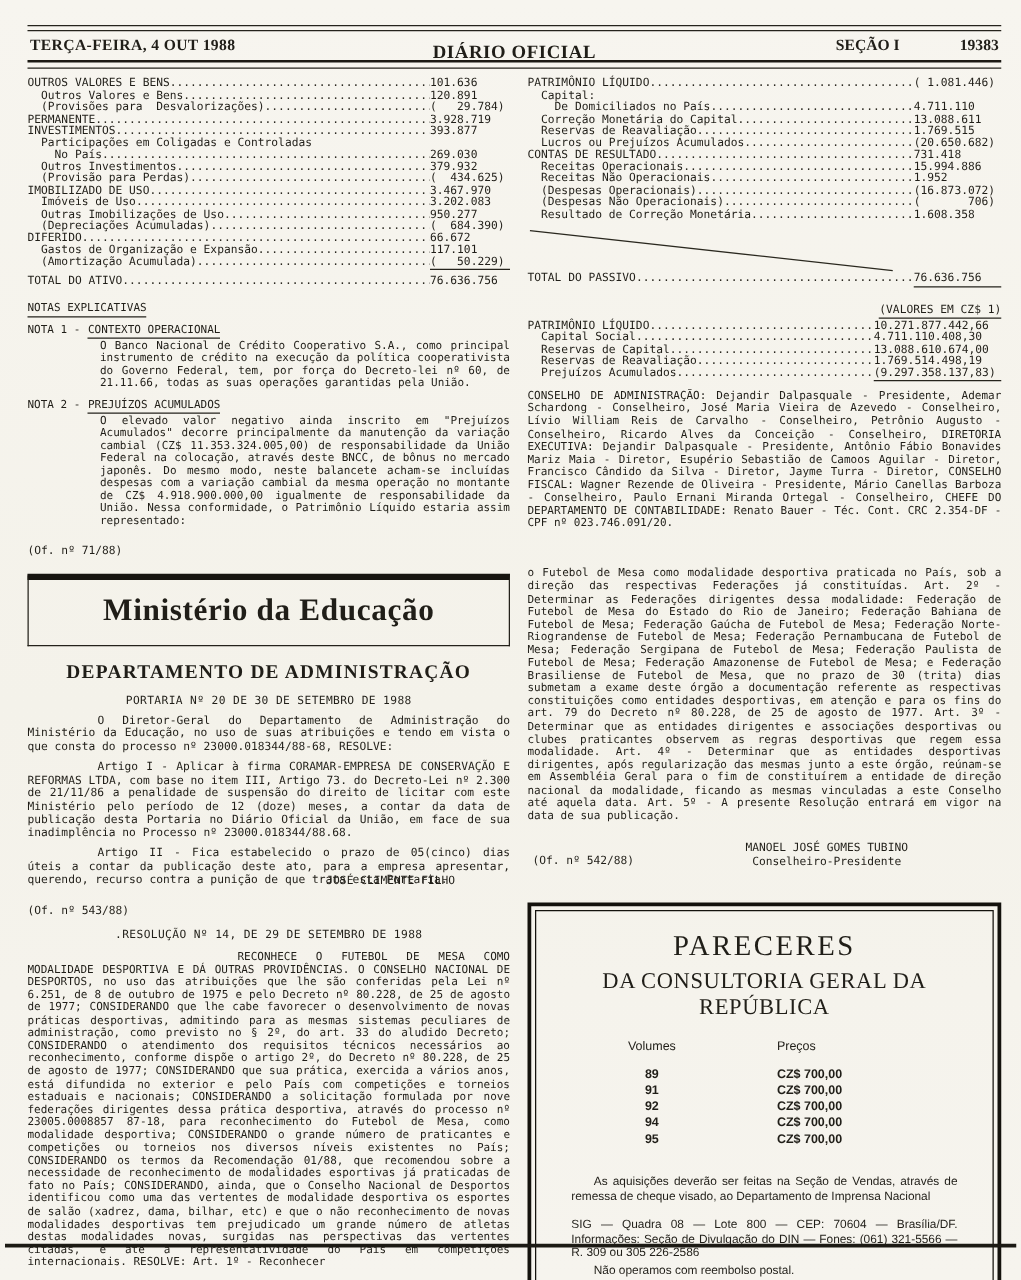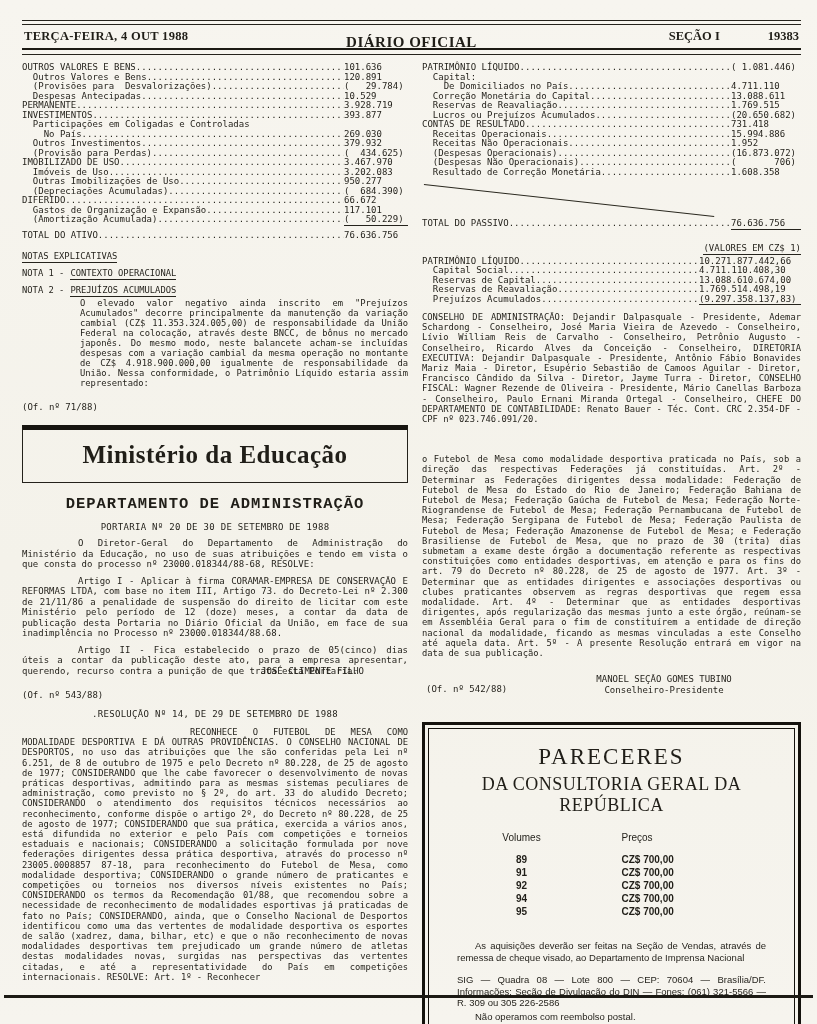--- a/index.html
+++ b/index.html
@@ -40,21 +40,21 @@
   .und{border-bottom:1px solid #25231c;padding-bottom:1px;}
   .nota-head{margin-top:7px;}
   .nota-head .nlabel{margin-right:6px;}
   .nota-body{margin-left:58px;margin-top:3px;text-align:justify;}
   .of-line{font-size:9px;margin-top:14px;}
   
   .min-box{margin-top:13px;border:1px solid #24221b;border-top:5px solid #171510;
            text-align:center;padding:11px 0 13px;}
   .min-title{font-family:"Liberation Serif",serif;font-weight:bold;font-size:25px;letter-spacing:.5px;}
   
-  .sec-title{text-align:center;font-family:Liberation Mono, monospace;font-weight:bold;
+  .sec-title{text-align:center;font-family:Liberation Serif, serif;font-weight:bold;
              font-size:15.5px;letter-spacing:1px;margin-top:12px;}
   .sub-title{text-align:center;font-size:9px;margin-top:9px;letter-spacing:.3px;}
   .doc-p{font-size:9px;line-height:10.5px;text-align:justify;margin-top:6px;text-indent:56px;}
   .sig-inline{font-size:9px;text-align:right;padding-right:44px;margin-top:-10px;}
   .cnd-body{font-size:8.8px;line-height:10.2px;text-align:justify;margin-top:8px;text-indent:168px;}
   
   .valores-head{text-align:right;font-size:9px;margin-top:13px;}
   .adm-text{font-size:8.8px;line-height:10.2px;text-align:justify;margin-top:7px;}
   .fut-body{font-size:8.8px;line-height:10.2px;text-align:justify;margin-top:30px;}
   .sig-row{position:relative;margin-top:16px;height:26px;font-size:9px;}
@@ -113,25 +113,20 @@
           <span class="lab">  Outros Valores e Bens</span>
           <span class="dots"></span>
           <span class="val">120.891</span>
         </div>
           <div class="trow">
           <span class="lab">  (Provisões para  Desvalorizações)</span>
           <span class="dots"></span>
           <span class="val">(   29.784)</span>
         </div>
           <div class="trow">
-          <span class="lab">  Despesas Antecipadas</span>
-          <span class="dots"></span>
-          <span class="val">10.529</span>
-        </div>
-          <div class="trow">
           <span class="lab">PERMANENTE</span>
           <span class="dots"></span>
           <span class="val">3.928.719</span>
         </div>
           <div class="trow">
           <span class="lab">INVESTIMENTOS</span>
           <span class="dots"></span>
           <span class="val">393.877</span>
         </div>
           <div class="trow no-val">
@@ -194,20 +189,21 @@
           <span class="dots"></span>
           <span class="val">76.636.756</span>
         </div>
         </div>
 
       <div class="notes">
         <div><span class="und">NOTAS EXPLICATIVAS</span></div>
         <div class="nota-head">
           <span class="nlabel">NOTA 1 -</span><span class="und">CONTEXTO OPERACIONAL</span>
         </div>
+        <div class="nota-body">O Banco Nacional de Crédito Cooperativo S.A., como principal instrumento de crédito na execução da política cooperativista do Governo Federal, tem, por força do Decreto-lei nº 60, de 21.11.66, todas as suas operações garantidas pela União.</div>
         <div class="nota-head">
           <span class="nlabel">NOTA 2 -</span><span class="und">PREJUÍZOS ACUMULADOS</span>
         </div>
         <div class="nota-body">O elevado valor negativo ainda inscrito em "Prejuízos Acumulados" decorre principalmente da manutenção da variação cambial (CZ$ 11.353.324.005,00) de responsabilidade da União Federal na colocação, através deste BNCC, de bônus no mercado japonês. Do mesmo modo, neste balancete acham-se incluídas despesas com a variação cambial da mesma operação no montante de CZ$ 4.918.900.000,00 igualmente de responsabilidade da União. Nessa conformidade, o Patrimônio Líquido estaria assim representado:</div>
       </div>
 
       <div class="of-line">(Of. nº 71/88)</div>
 
       <div class="min-box">
         <div class="min-title">Ministério da Educação</div>
@@ -337,21 +333,21 @@
         </div>
         </div>
 
       <div class="adm-text">CONSELHO DE ADMINISTRAÇÃO: Dejandir Dalpasquale - Presidente, Ademar Schardong - Conselheiro, José Maria Vieira de Azevedo - Conselheiro, Lívio William Reis de Carvalho - Conselheiro, Petrônio Augusto - Conselheiro, Ricardo Alves da Conceição - Conselheiro, DIRETORIA EXECUTIVA: Dejandir Dalpasquale - Presidente, Antônio Fábio Bonavides Mariz Maia - Diretor, Esupério Sebastião de Camoos Aguilar - Diretor, Francisco Cândido da Silva - Diretor, Jayme Turra - Diretor, CONSELHO FISCAL: Wagner Rezende de Oliveira - Presidente, Mário Canellas Barboza - Conselheiro, Paulo Ernani Miranda Ortegal - Conselheiro, CHEFE DO DEPARTAMENTO DE CONTABILIDADE: Renato Bauer - Téc. Cont. CRC 2.354-DF - CPF nº 023.746.091/20.</div>
 
       <div class="fut-body">o Futebol de Mesa como modalidade desportiva praticada no País, sob a direção das respectivas Federações já constituídas. Art. 2º - Determinar as Federações dirigentes dessa modalidade: Federação de Futebol de Mesa do Estado do Rio de Janeiro; Federação Bahiana de Futebol de Mesa; Federação Gaúcha de Futebol de Mesa; Federação Norte-Riograndense de Futebol de Mesa; Federação Pernambucana de Futebol de Mesa; Federação Sergipana de Futebol de Mesa; Federação Paulista de Futebol de Mesa; Federação Amazonense de Futebol de Mesa; e Federação Brasiliense de Futebol de Mesa, que no prazo de 30 (trita) dias submetam a exame deste órgão a documentação referente as respectivas constituições como entidades desportivas, em atenção e para os fins do art. 79 do Decreto nº 80.228, de 25 de agosto de 1977. Art. 3º - Determinar que as entidades dirigentes e associações desportivas ou clubes praticantes observem as regras desportivas que regem essa modalidade. Art. 4º - Determinar que as entidades desportivas dirigentes, após regularização das mesmas junto a este órgão, reúnam-se em Assembléia Geral para o fim de constituírem a entidade de direção nacional da modalidade, ficando as mesmas vinculadas a este Conselho até aquela data. Art. 5º - A presente Resolução entrará em vigor na data de sua publicação.</div>
 
       <div class="sig-row">
         <span class="sig-of">(Of. nº 542/88)</span>
         <span class="sig-block">
-          <span>MANOEL SEÇÃO GOMES TUBINO</span><br>
+          <span>MANOEL JOSÉ GOMES TUBINO</span><br>
           <span>Conselheiro-Presidente</span>
         </span>
       </div>
 
       <div class="par-box">
         <div class="par-inner">
           <div class="par-t1">PARECERES</div>
           <div class="par-t2">DA CONSULTORIA GERAL DA REPÚBLICA</div>
 
           <div class="par-table">

